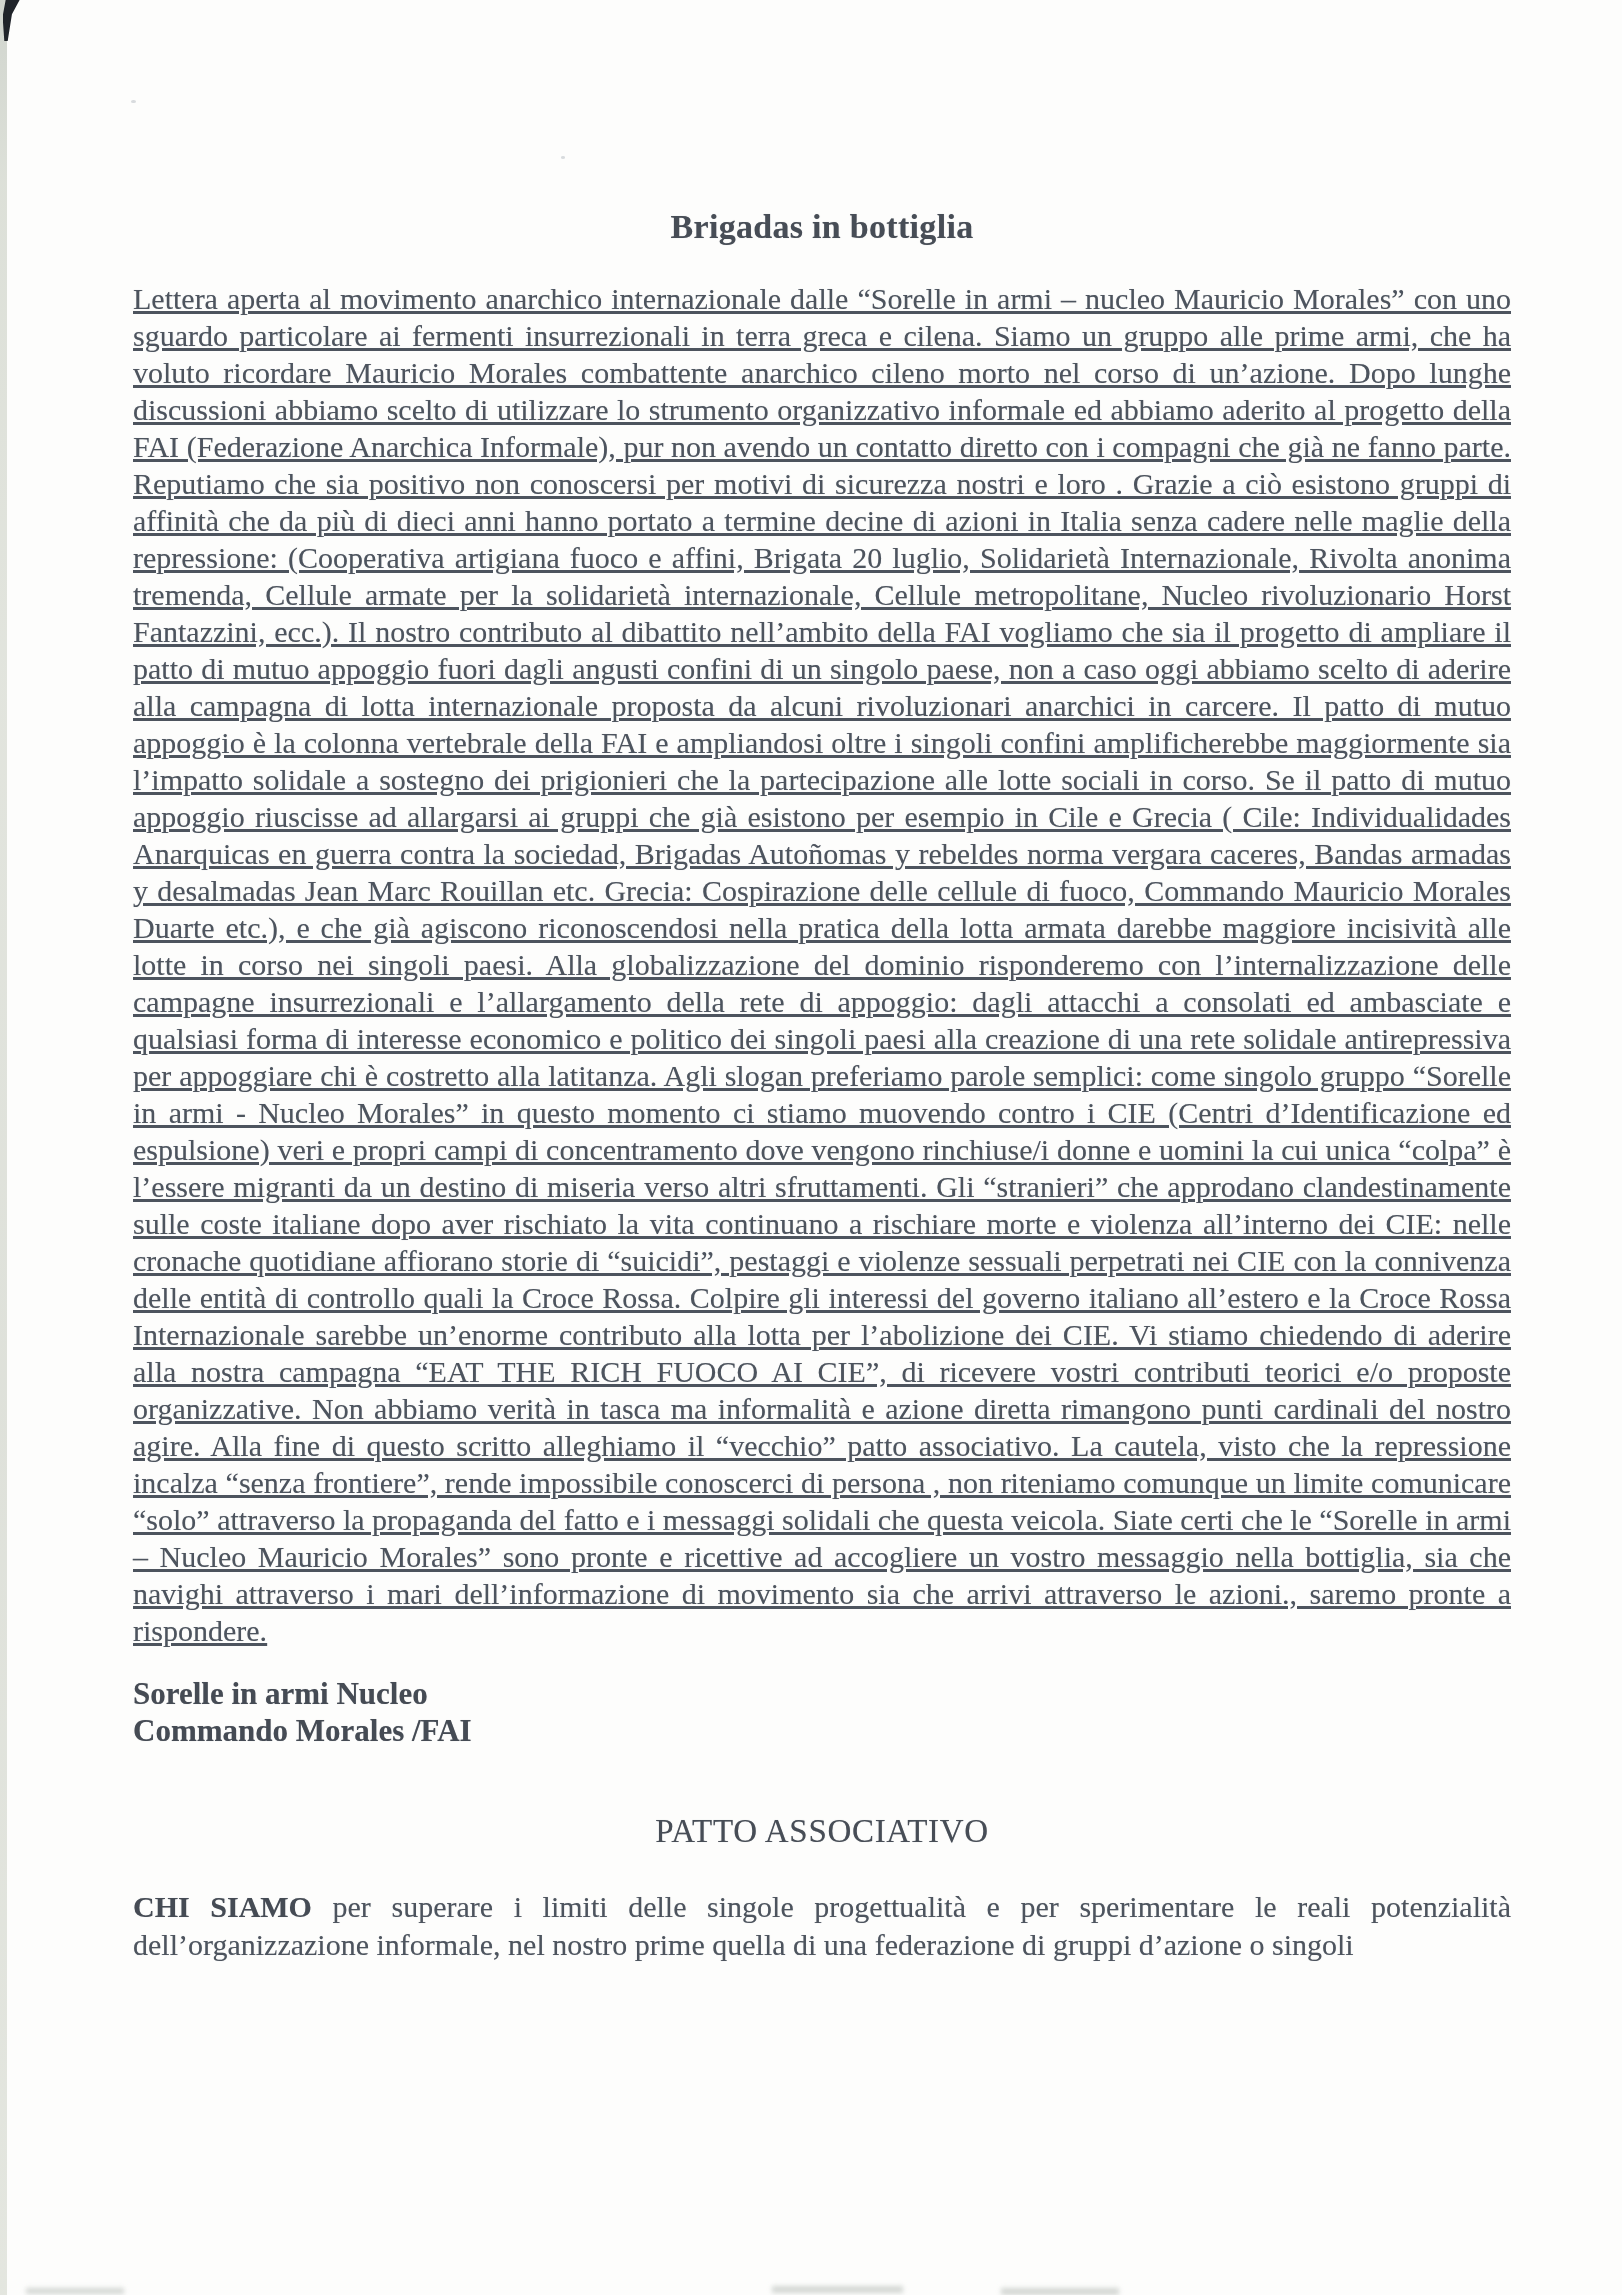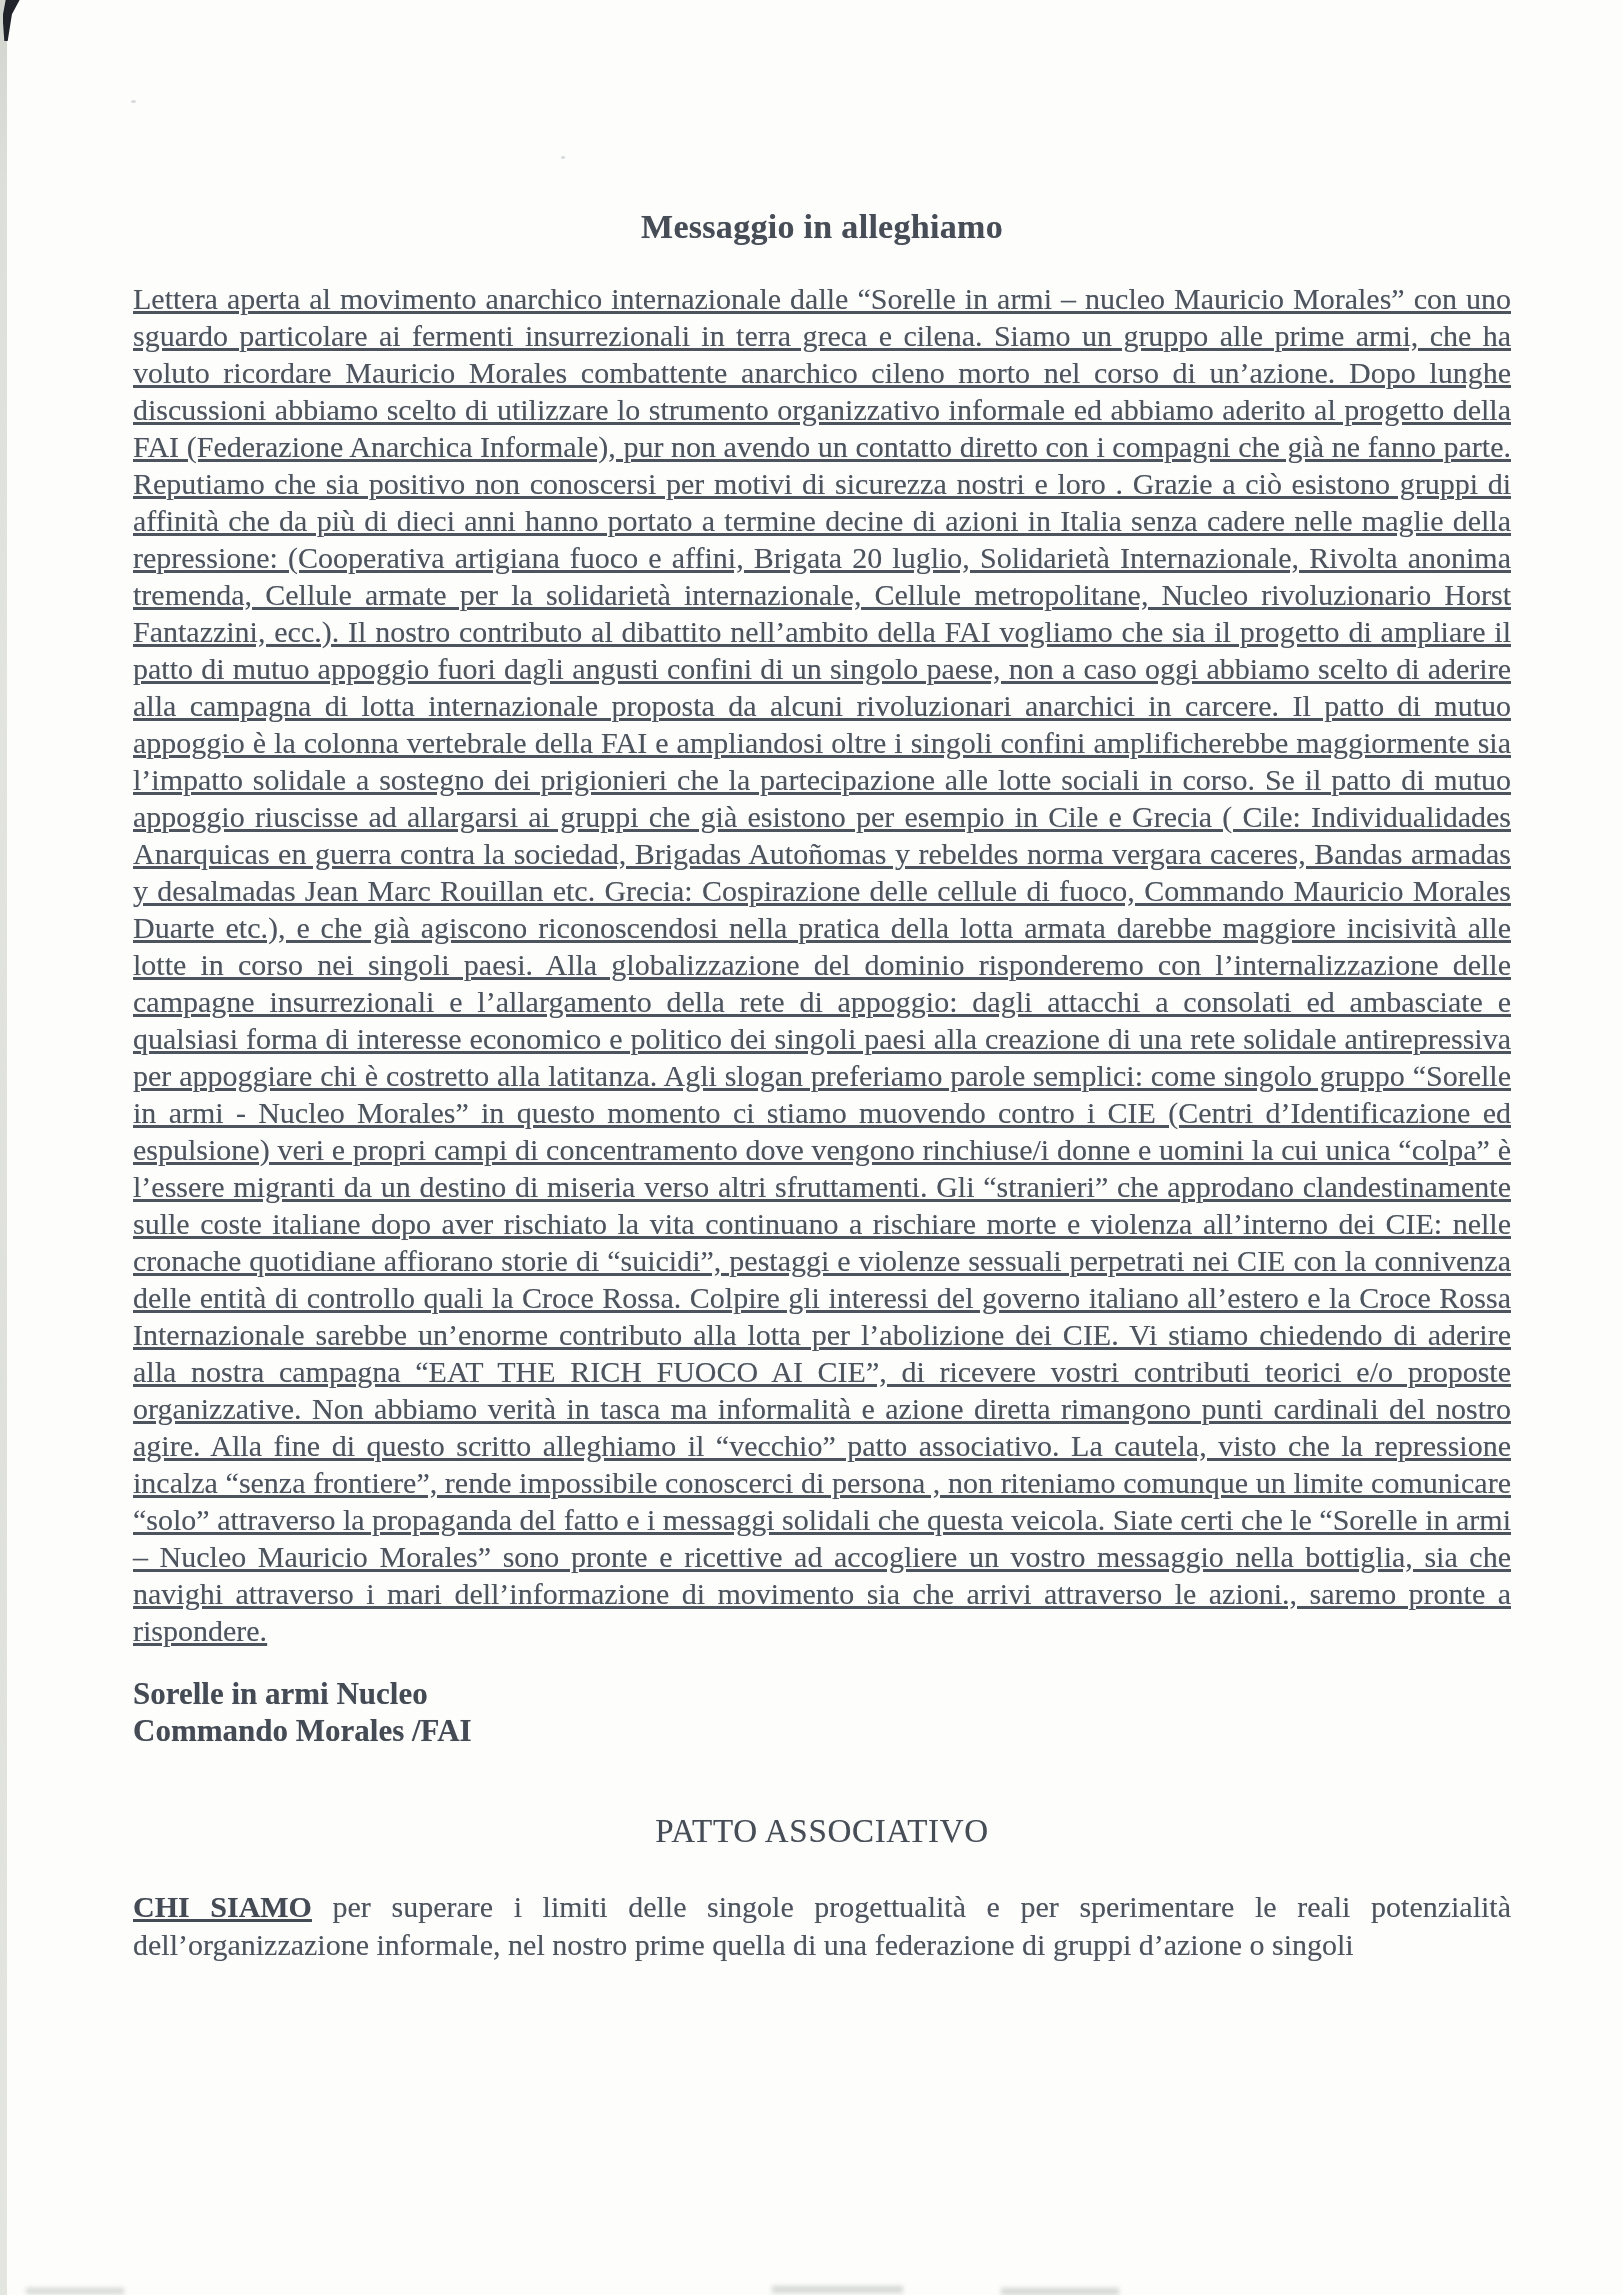--- a/index.html
+++ b/index.html
@@ -90,39 +90,38 @@
     margin: 38px 0 0 0;
     font-size: 30px;
     line-height: 38px;
     text-align: justify;
     color: #4d545e;
     text-shadow: 0 0 0.7px rgba(77,84,94,0.4);
   }
   .chi-siamo .lead {
     font-weight: bold;
     color: #454b54;
-    text-decoration: underline;
   }
 </style>
 </head>
 <body>
 
 <div class="page">
 
   <div class="scan-strip"></div>
   <div class="scan-corner"></div>
   <div class="speck" style="left:131px; top:100px; width:4.6px; height:3.3px;"></div>
   <div class="speck" style="left:561px; top:156px; width:3.9px; height:2.6px;"></div>
   <div class="smudge" style="left:26px;  top:2288px; width:98px; height:5.9px;"></div>
   <div class="smudge" style="left:772px; top:2286px; width:131px; height:7.2px;"></div>
   <div class="smudge" style="left:1001px; top:2288px; width:118px; height:6.5px;"></div>
 
   <div class="content">
 
-    <h1 class="doc-title">Messaggio in alleghiamo</h1>
+    <h1 class="doc-title">Brigadas in bottiglia</h1>
 
     <p class="letter-body">Lettera aperta al movimento anarchico internazionale dalle “Sorelle in armi – nucleo Mauricio Morales” con uno sguardo particolare ai fermenti insurrezionali in terra greca e cilena. Siamo un gruppo alle prime armi, che ha voluto ricordare Mauricio Morales combattente anarchico cileno morto nel corso di un’azione. Dopo lunghe discussioni abbiamo scelto di utilizzare lo strumento organizzativo informale ed abbiamo aderito al progetto della FAI (Federazione Anarchica Informale), pur non avendo un contatto diretto con i compagni che già ne fanno parte. Reputiamo che sia positivo non conoscersi per motivi di sicurezza nostri e loro . Grazie a ciò esistono gruppi di affinità che da più di dieci anni hanno portato a termine decine di azioni in Italia senza cadere nelle maglie della repressione: (Cooperativa artigiana fuoco e affini, Brigata 20 luglio, Solidarietà Internazionale, Rivolta anonima tremenda, Cellule armate per la solidarietà internazionale, Cellule metropolitane, Nucleo rivoluzionario Horst Fantazzini, ecc.). Il nostro contributo al dibattito nell’ambito della FAI vogliamo che sia il progetto di ampliare il patto di mutuo appoggio fuori dagli angusti confini di un singolo paese, non a caso oggi abbiamo scelto di aderire alla campagna di lotta internazionale proposta da alcuni rivoluzionari anarchici in carcere. Il patto di mutuo appoggio è la colonna vertebrale della FAI e ampliandosi oltre i singoli confini amplificherebbe maggiormente sia l’impatto solidale a sostegno dei prigionieri che la partecipazione alle lotte sociali in corso. Se il patto di mutuo appoggio riuscisse ad allargarsi ai gruppi che già esistono per esempio in Cile e Grecia ( Cile: Individualidades Anarquicas en guerra contra la sociedad, Brigadas Autoñomas y rebeldes norma vergara caceres, Bandas armadas y desalmadas Jean Marc Rouillan etc. Grecia: Cospirazione delle cellule di fuoco, Commando Mauricio Morales Duarte etc.), e che già agiscono riconoscendosi nella pratica della lotta armata darebbe maggiore incisività alle lotte in corso nei singoli paesi. Alla globalizzazione del dominio risponderemo con l’internalizzazione delle campagne insurrezionali e l’allargamento della rete di appoggio: dagli attacchi a consolati ed ambasciate e qualsiasi forma di interesse economico e politico dei singoli paesi alla creazione di una rete solidale antirepressiva per appoggiare chi è costretto alla latitanza. Agli slogan preferiamo parole semplici: come singolo gruppo “Sorelle in armi - Nucleo Morales” in questo momento ci stiamo muovendo contro i CIE (Centri d’Identificazione ed espulsione) veri e propri campi di concentramento dove vengono rinchiuse/i donne e uomini la cui unica “colpa” è l’essere migranti da un destino di miseria verso altri sfruttamenti. Gli “stranieri” che approdano clandestinamente sulle coste italiane dopo aver rischiato la vita continuano a rischiare morte e violenza all’interno dei CIE: nelle cronache quotidiane affiorano storie di “suicidi”, pestaggi e violenze sessuali perpetrati nei CIE con la connivenza delle entità di controllo quali la Croce Rossa. Colpire gli interessi del governo italiano all’estero e la Croce Rossa Internazionale sarebbe un’enorme contributo alla lotta per l’abolizione dei CIE. Vi stiamo chiedendo di aderire alla nostra campagna “EAT THE RICH FUOCO AI CIE”, di ricevere vostri contributi teorici e/o proposte organizzative. Non abbiamo verità in tasca ma informalità e azione diretta rimangono punti cardinali del nostro agire. Alla fine di questo scritto alleghiamo il “vecchio” patto associativo. La cautela, visto che la repressione incalza “senza frontiere”, rende impossibile conoscerci di persona , non riteniamo comunque un limite comunicare “solo” attraverso la propaganda del fatto e i messaggi solidali che questa veicola. Siate certi che le “Sorelle in armi – Nucleo Mauricio Morales” sono pronte e ricettive ad accogliere un vostro messaggio nella bottiglia, sia che navighi attraverso i mari dell’informazione di movimento sia che arrivi attraverso le azioni., saremo pronte a rispondere.</p>
 
     <div class="signature">
       <div>Sorelle in armi Nucleo</div>
       <div>Commando Morales /FAI</div>
     </div>
 
     <h2 class="section-heading">PATTO ASSOCIATIVO</h2>
 

